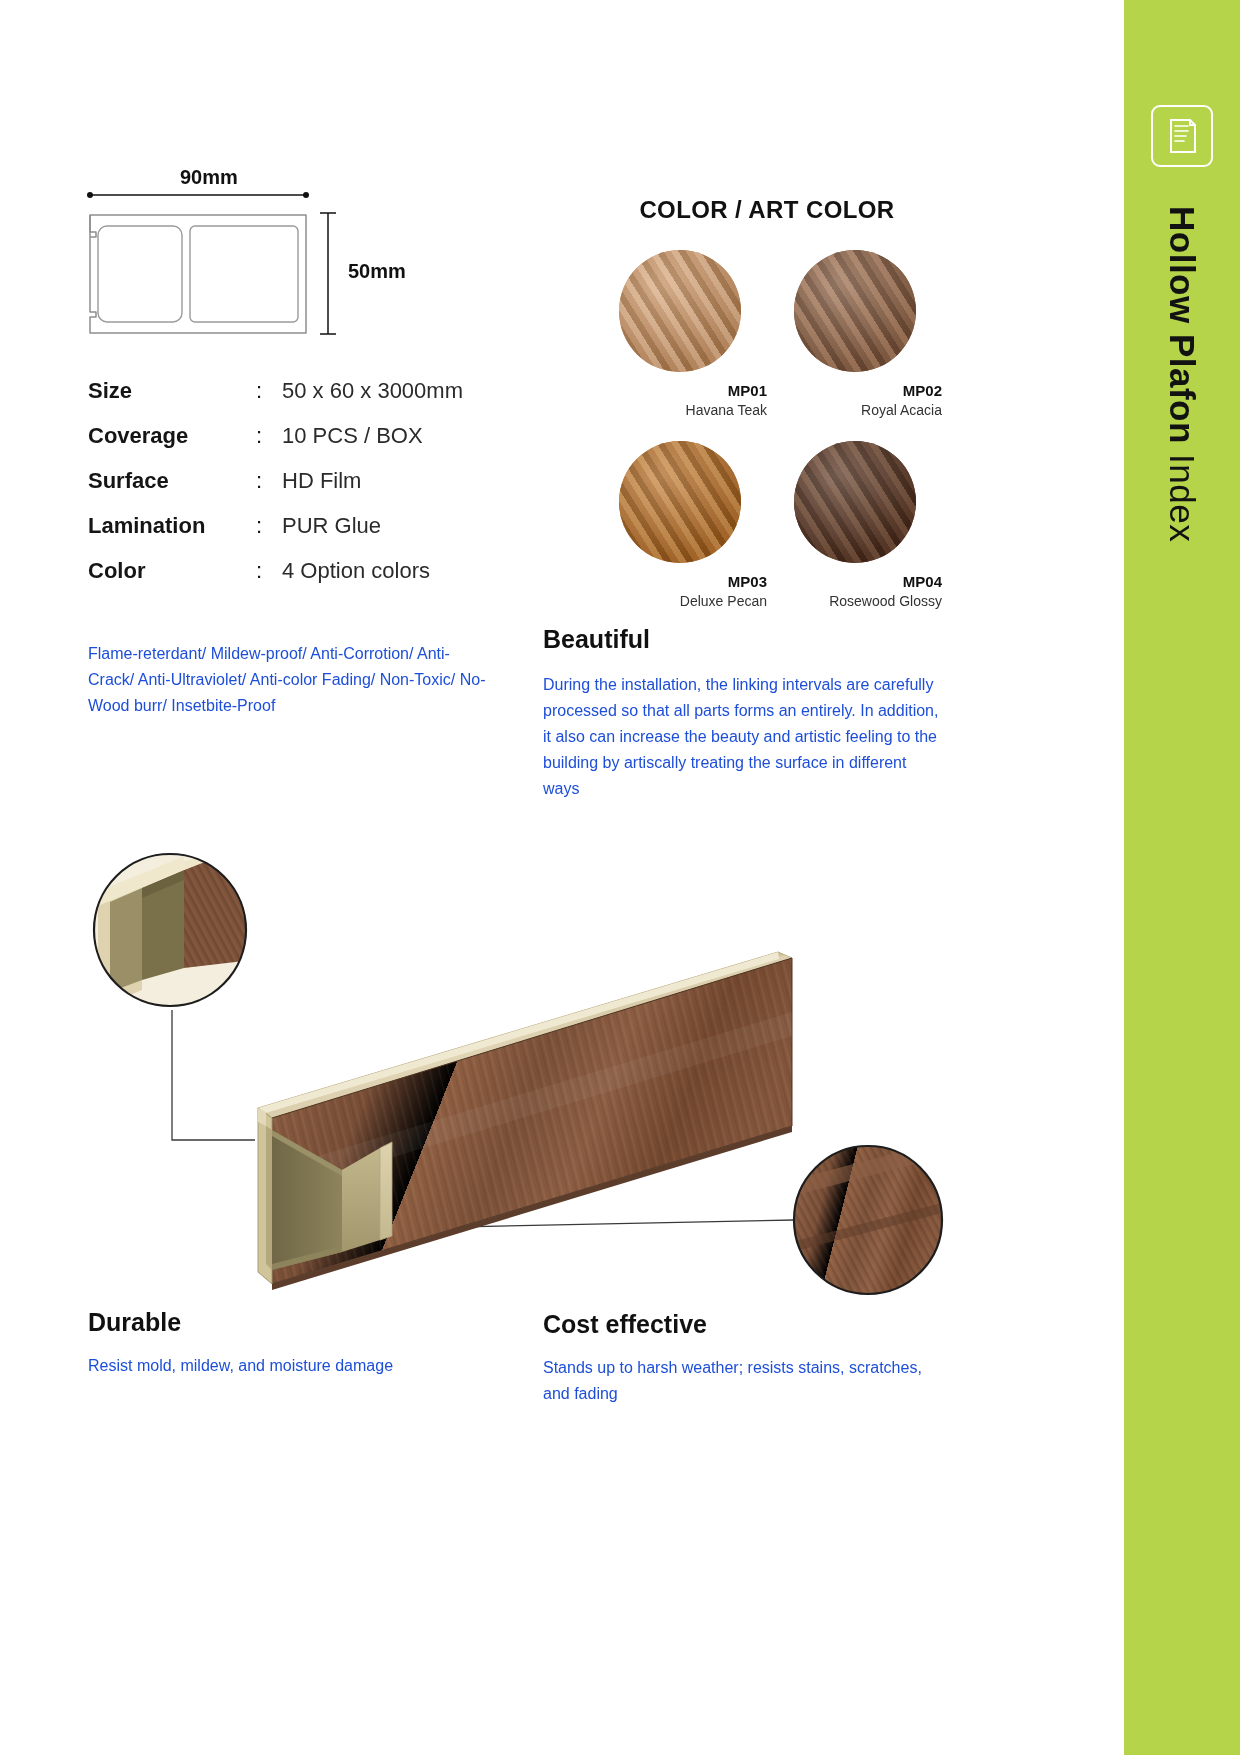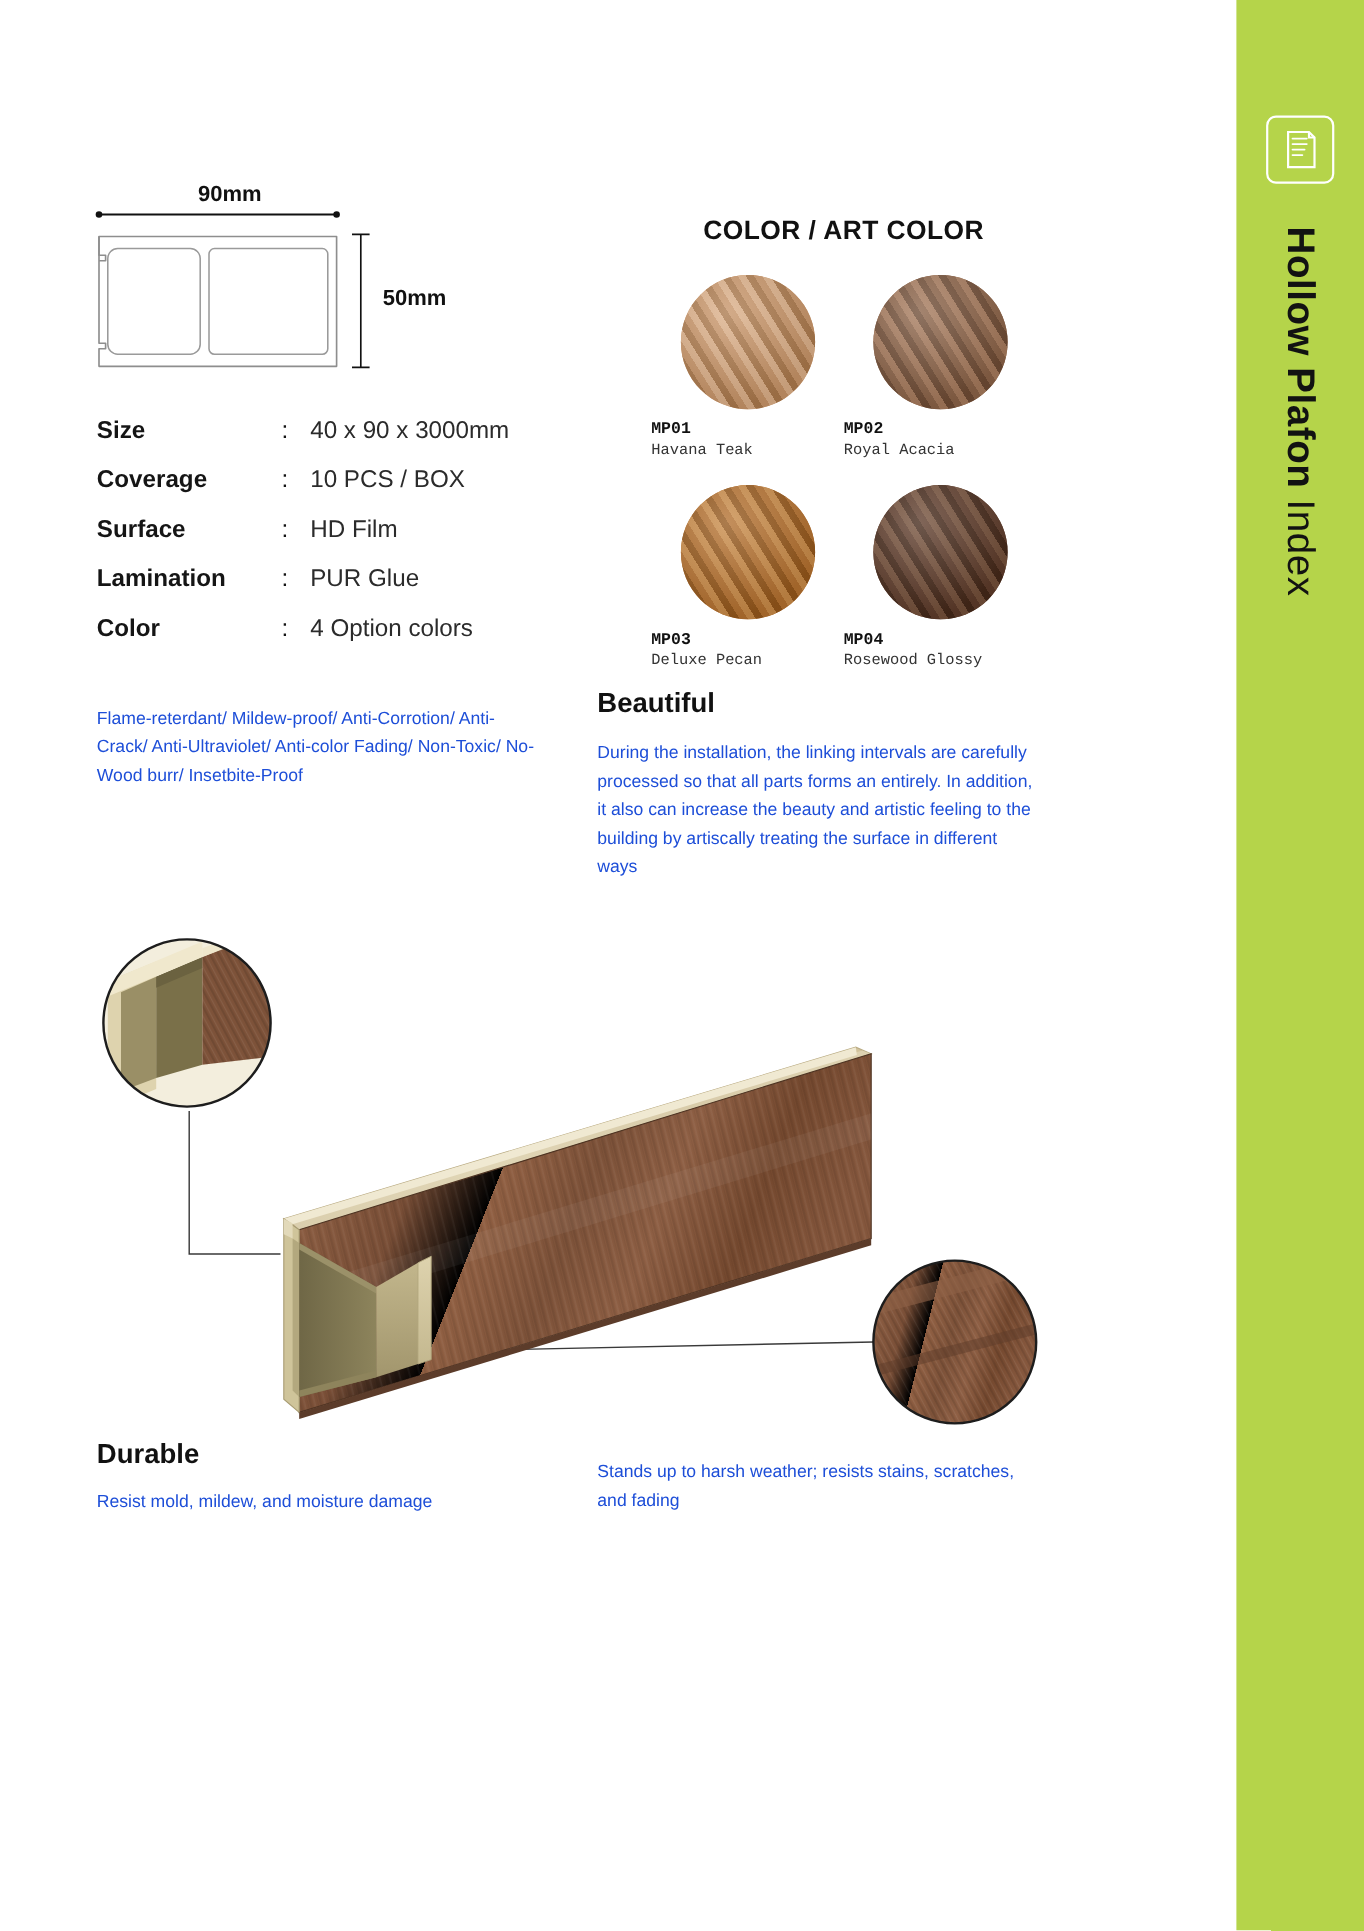--- a/index.html
+++ b/index.html
@@ -103,21 +103,21 @@
     letter-spacing: 0.4px;
     text-align: center;
     color: #111;
     margin-bottom: 26px;
   }
   .swatch-grid {
     display: grid;
     grid-template-columns: 1fr 1fr;
     row-gap: 22px;
   }
-  .swatch-cell { text-align: left; font-family: Liberation Mono, monospace; }
+  .swatch-cell { text-align: right; }
   .swatch-disc {
     width: 122px; height: 122px;
     border-radius: 50%;
     margin: 0 auto 10px;
     position: relative;
     overflow: hidden;
   }
   .grain {
     position: absolute;
     inset: -30%;
@@ -205,21 +205,21 @@
     <line x1="244" y1="47" x2="244" y2="168" stroke="#111" stroke-width="1.5"></line>
     <line x1="236" y1="47" x2="252" y2="47" stroke="#111" stroke-width="1.5"></line>
     <line x1="236" y1="168" x2="252" y2="168" stroke="#111" stroke-width="1.5"></line>
   </svg>
 </div>
 
 <div class="specs">
   <div class="spec-row">
     <div class="spec-key">Size</div>
     <div class="spec-colon">:</div>
-    <div class="spec-val">40 x 90 x 3000mm</div>
+    <div class="spec-val">50 x 60 x 3000mm</div>
   </div>
   <div class="spec-row">
     <div class="spec-key">Coverage</div>
     <div class="spec-colon">:</div>
     <div class="spec-val">10 PCS / BOX</div>
   </div>
   <div class="spec-row">
     <div class="spec-key">Surface</div>
     <div class="spec-colon">:</div>
     <div class="spec-val">HD Film</div>
@@ -287,20 +287,21 @@
   <div class="block-title">Beautiful</div>
   <div class="block-body">During the installation, the linking intervals are carefully processed so that all parts forms an entirely. In addition, it also can increase the beauty and artistic feeling to the building by artiscally treating the surface in different ways</div>
 </div>
 
 <div class="durable-block">
   <div class="block-title">Durable</div>
   <div class="block-body">Resist mold, mildew, and moisture damage</div>
 </div>
 
 <div class="cost-block">
+  <div class="block-title">Cost effective</div>
   <div class="block-body">Stands up to harsh weather; resists stains, scratches, and fading</div>
 </div>
 
 <div class="render-area">
   <svg width="880" height="460" viewBox="0 0 880 460">
     <defs>
 
       <linearGradient id="woodFront" x1="0" y1="0" x2="1" y2="0.25">
         <stop offset="0%" stop-color="#6d4632"></stop>
         <stop offset="12%" stop-color="#8a5c41"></stop>

